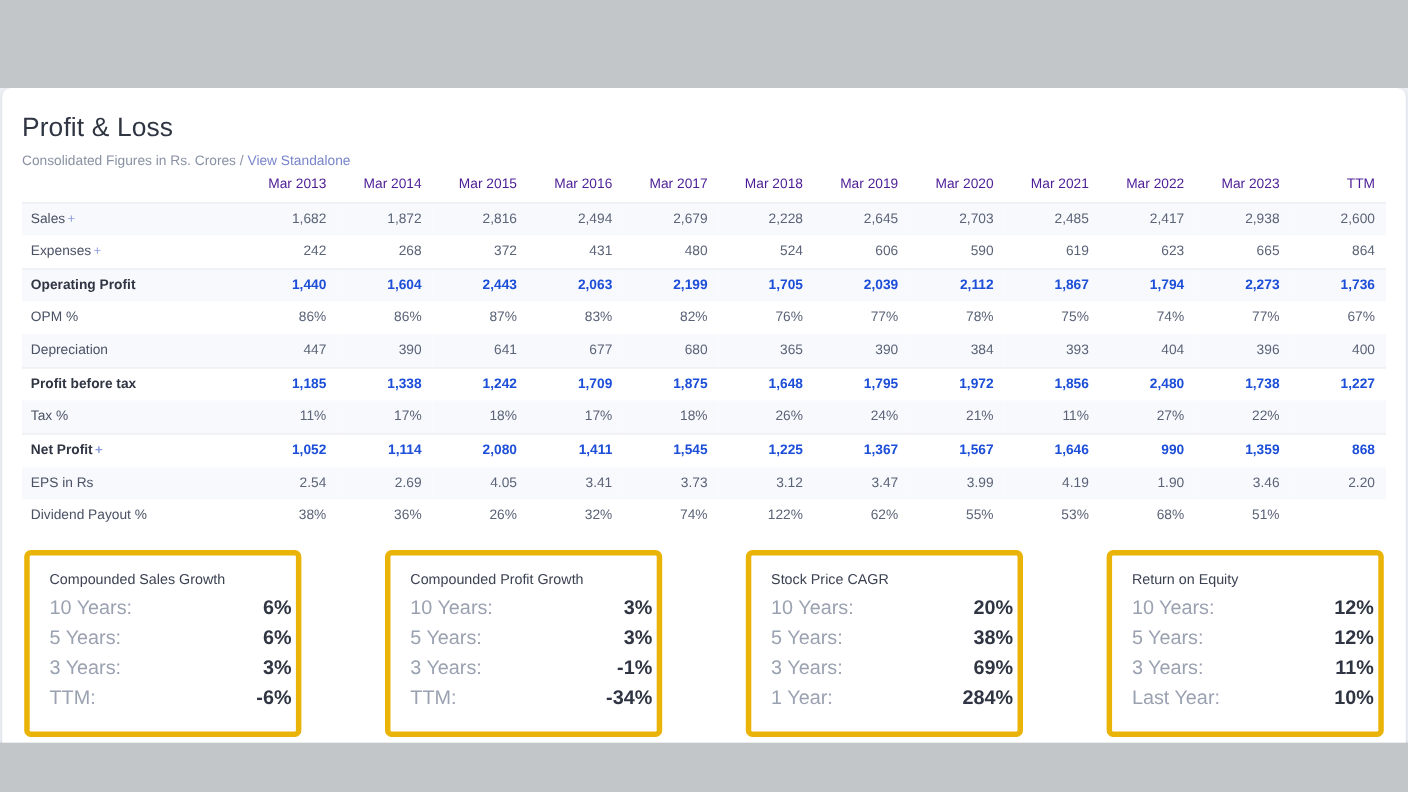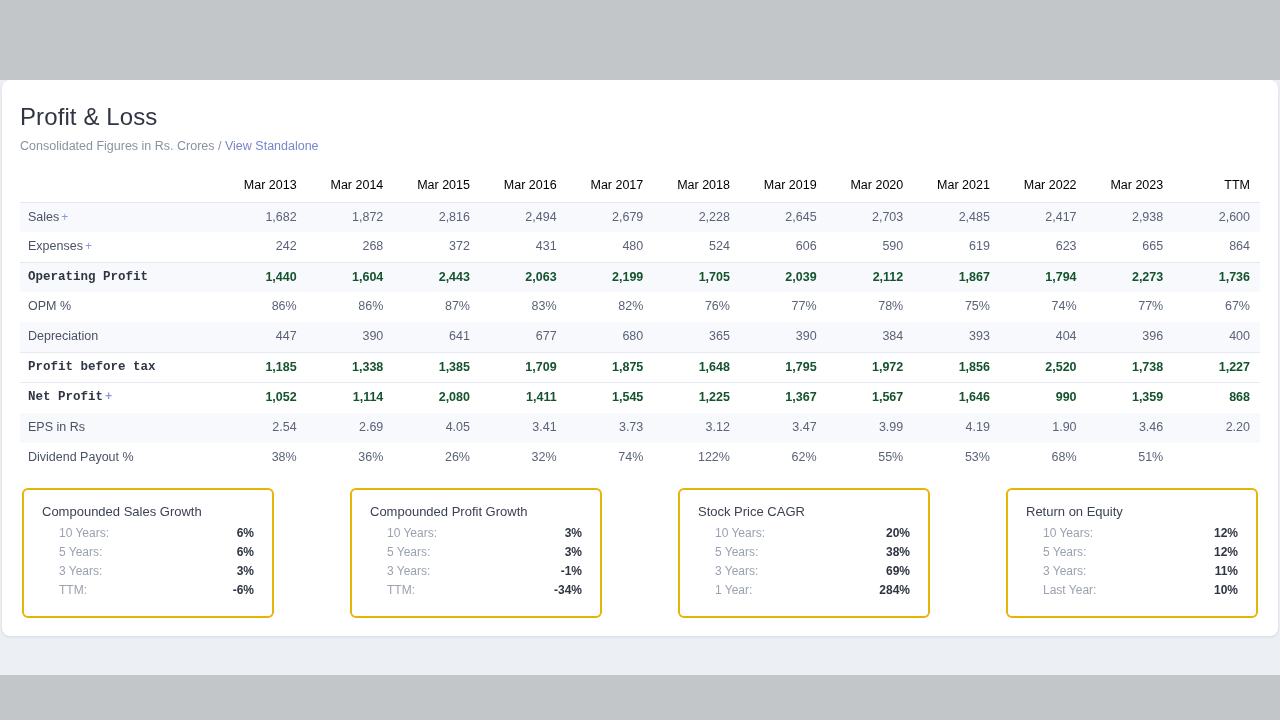--- a/index.html
+++ b/index.html
@@ -41,42 +41,42 @@
     font-weight: 400;
     color: #2f3542;
     letter-spacing: 0.1px;
     margin: 0 0 6px 0;
     line-height: 1.25;
   }
 
   .subtitle {
     font-size: 12.5px;
     color: #8a93a3;
-    margin: 0 0 18px 0;
+    margin: 0 0 0 0;
     line-height: 1.4;
   }
   .subtitle .sep { color: #8a93a3; }
   .link {
     color: #7986cb;
     text-decoration: none;
     cursor: pointer;
   }
 
   
   table.pl {
     width: 100%;
     border-collapse: collapse;
     table-layout: fixed;
     font-size: 12.5px;
   }
   table.pl col.label-col { width: 200px; }
 
   table.pl thead th {
     font-weight: 400;
-    color: #000000;
+    color: #4c1d95;
     font-size: 12.5px;
     text-align: right;
     padding: 4px 10px 10px 10px;
     border-bottom: 1px solid #e6e9ef;
     white-space: nowrap;
   }
   table.pl thead th.label-head {
     text-align: left;
   }
 
@@ -90,64 +90,63 @@
   table.pl tbody td.label {
     text-align: left;
     padding-left: 8px;
     color: #4a5265;
     margin-top: 16px;
   }
 
   tbody tr.stripe td { background: #f8f9fc; }
   tbody tr.strong td {
     font-weight: bold;
-    color: #14532d;
-  }
-  tbody tr.strong td.label { color: #2f3542; font-family: Liberation Mono, monospace; }
+    color: #1d4ed8;
+  }
+  tbody tr.strong td.label { color: #2f3542; }
   tbody tr.group-top td {
     border-top: 1px solid #e6e9ef;
   }
 
   .plus {
     color: #8a9bdc;
     font-size: 12px;
     margin-left: 2px;
     cursor: pointer;
   }
 
   
   .growth-row {
     display: flex;
     gap: 76px;
     margin-top: 16px;
     padding: 0 2px;
   }
   .growth-card {
     flex: 1 1 0;
-    border: 2px solid #eab308;
+    border: 5px solid #eab308;
     border-radius: 6px;
-    padding: 14px 18px 16px 18px;
+    padding: 14px 4px 16px 18px;
     background: #fff;
     min-width: 0;
   }
   .growth-title {
     font-size: 13px;
     color: #3b4252;
     margin-bottom: 5px;
     font-weight: 400;
     white-space: nowrap;
   }
   .growth-line {
     display: flex;
     justify-content: space-between;
     align-items: flex-start;
-    font-size: 12px;
+    font-size: 18px;
     line-height: 1.42;
     padding: 1px 0;
-    margin-left: 17px;
   }
   .growth-line .gl-label { color: #9aa1b0; }
   .growth-line .gl-value { color: #2f3542; font-weight: bold; }
 </style>
 </head>
 <body>
 
 <div class="viewport">
 
   <div class="card">
@@ -255,30 +254,45 @@
               <td>384</td>
               <td>393</td>
               <td>404</td>
               <td>396</td>
               <td>400</td>
             </tr>
             <tr class="strong group-top">
               <td class="label"><span>Profit before tax</span></td>
               <td>1,185</td>
               <td>1,338</td>
-              <td>1,385</td>
+              <td>1,242</td>
               <td>1,709</td>
               <td>1,875</td>
               <td>1,648</td>
               <td>1,795</td>
               <td>1,972</td>
               <td>1,856</td>
-              <td>2,520</td>
+              <td>2,480</td>
               <td>1,738</td>
               <td>1,227</td>
+            </tr>
+            <tr class="stripe">
+              <td class="label"><span>Tax %</span></td>
+              <td>11%</td>
+              <td>17%</td>
+              <td>18%</td>
+              <td>17%</td>
+              <td>18%</td>
+              <td>26%</td>
+              <td>24%</td>
+              <td>21%</td>
+              <td>11%</td>
+              <td>27%</td>
+              <td>22%</td>
+              <td></td>
             </tr>
             <tr class="strong group-top">
               <td class="label"><span>Net Profit</span><span class="plus">+</span></td>
               <td>1,052</td>
               <td>1,114</td>
               <td>2,080</td>
               <td>1,411</td>
               <td>1,545</td>
               <td>1,225</td>
               <td>1,367</td>

